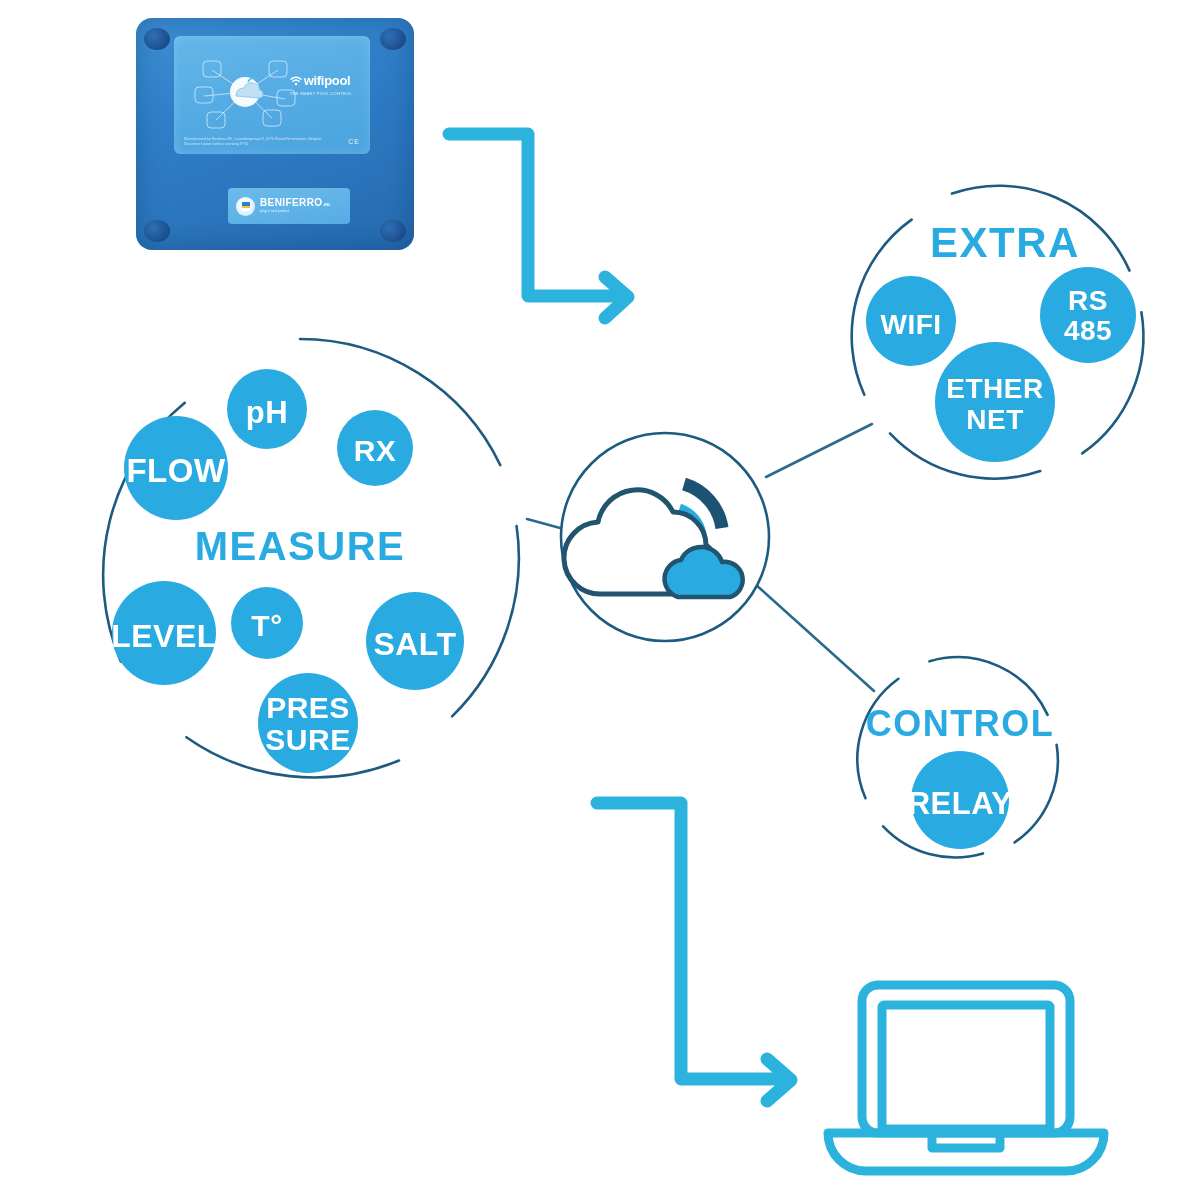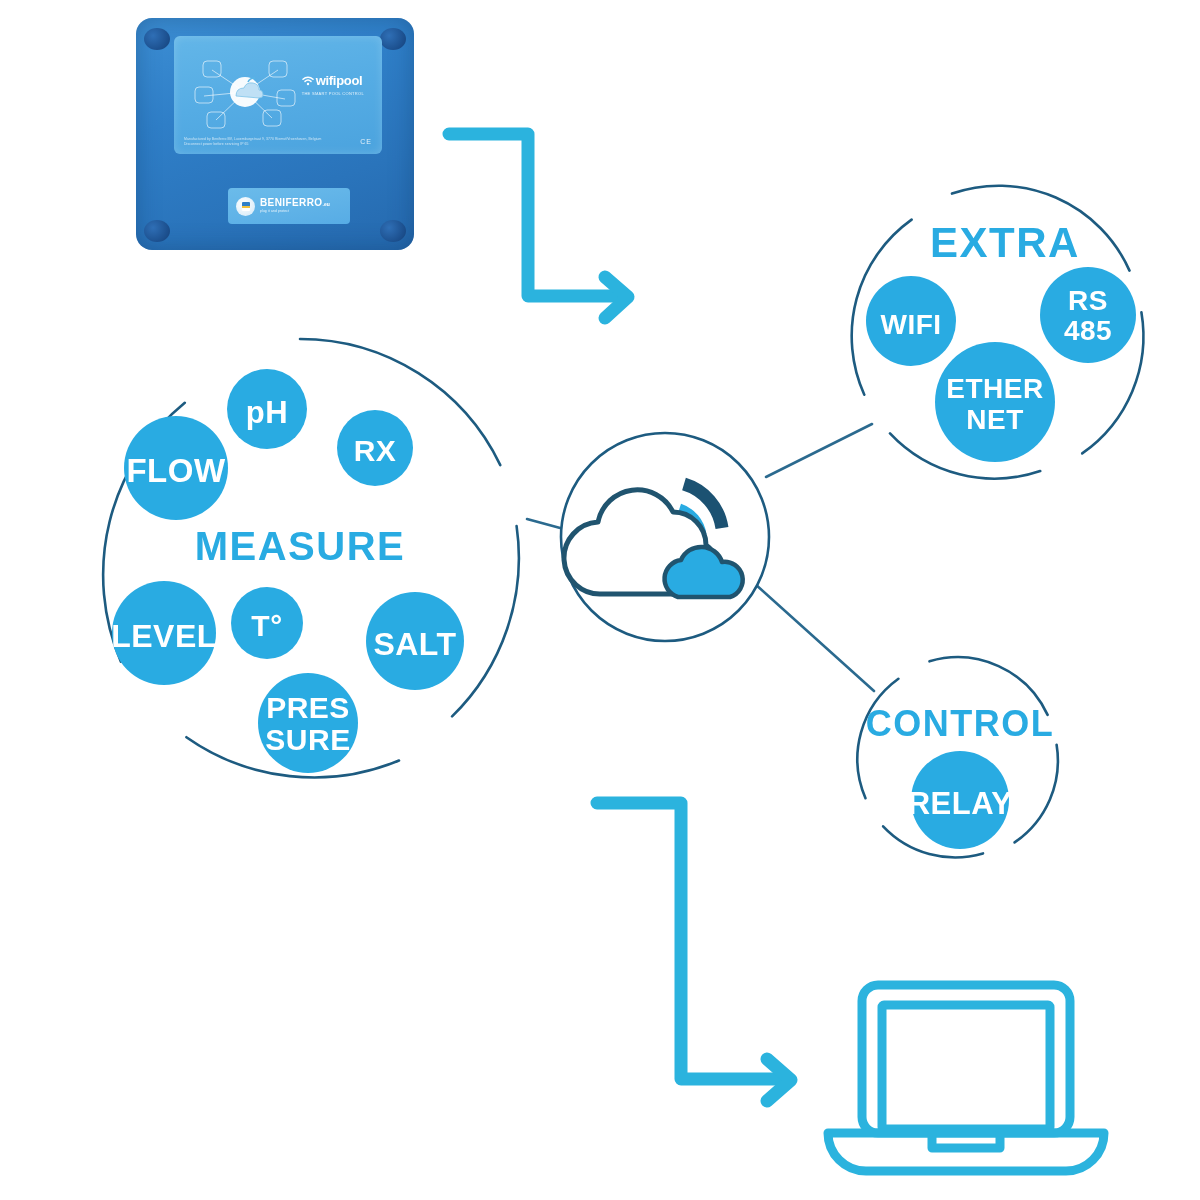--- a/index.html
+++ b/index.html
@@ -105,21 +105,21 @@
     height: 22px;
     border-radius: 50%;
     background: radial-gradient(circle at 35% 35%, #2f6fb6, #1b4e8c 70%, #163f73 100%);
   }
   .dev-screw.tl { left: 8px;  top: 10px; }
   .dev-screw.tr { right: 8px; top: 10px; }
   .dev-screw.bl { left: 8px;  bottom: 8px; }
   .dev-screw.br { right: 8px; bottom: 8px; }
   .dev-panel {
     position: absolute;
-    left: 38px; top: 18px; right: 32px;
+    left: 38px; top: 18px; right: 44px;
     height: 118px;
     background: linear-gradient(170deg, #63b6e8 0%, #55ace4 50%, #4ba3de 100%);
     border-radius: 6px;
     box-shadow: inset 0 0 10px rgba(255,255,255,0.18);
   }
   .wp-brand {
     position: absolute;
     right: 18px;
     top: 38px;
     text-align: left;

